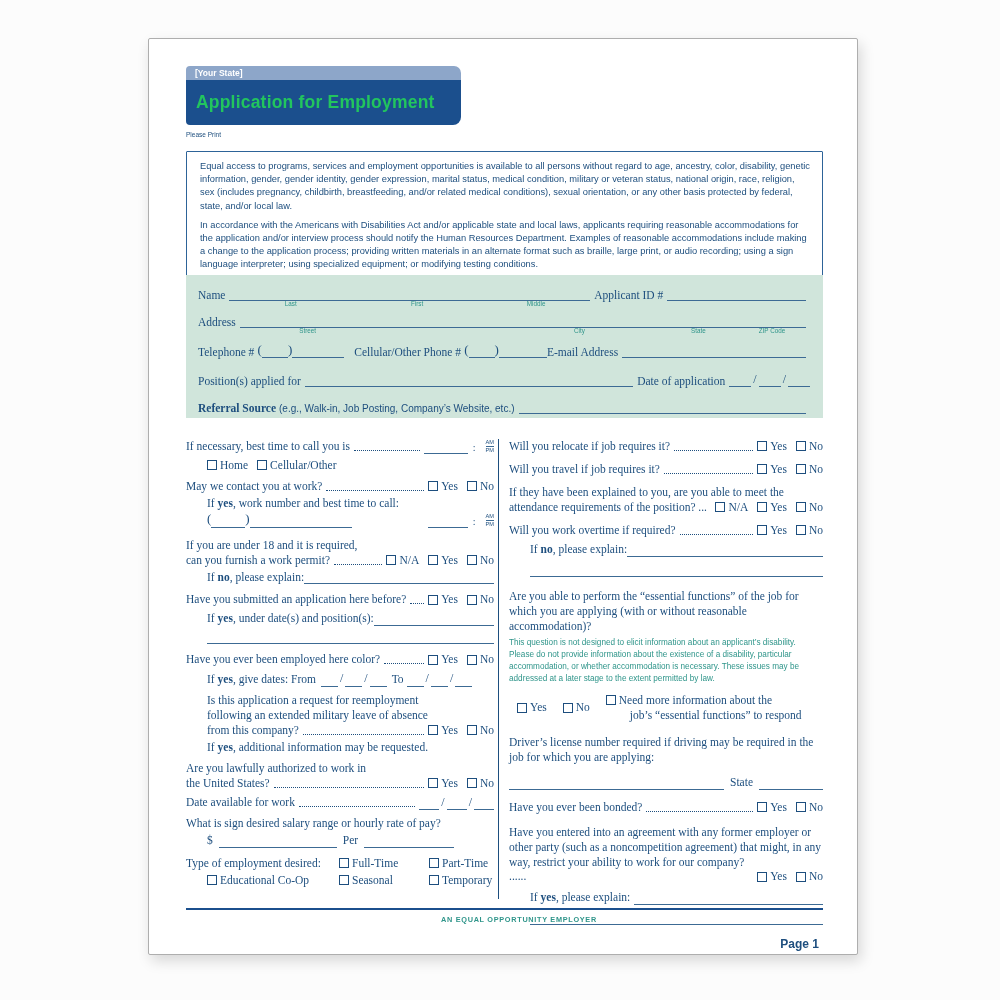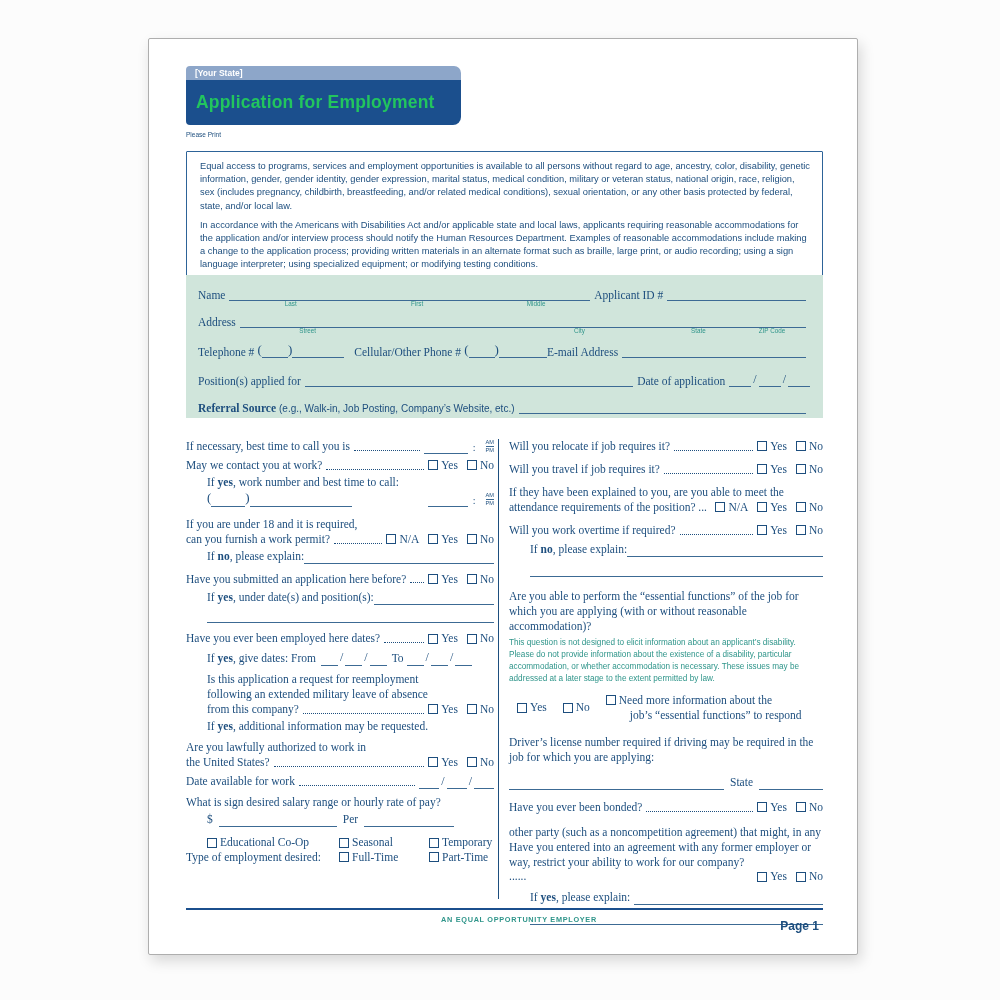--- a/index.html
+++ b/index.html
@@ -63,21 +63,21 @@
   .d3{display:inline-flex;align-items:flex-end;}
   .sl{margin:0 2px;font-size:12px;}
   .note{font-family:"Liberation Sans",sans-serif;font-size:8.2px;line-height:1.45;color:var(--teal);}
   .nm2{display:block;margin-left:11px;}
   .typegrid{display:grid;grid-template-columns:153px 90px auto;align-items:end;}
 
   
   .footrule{position:absolute;left:37px;top:869px;width:637px;border-top:2.6px solid var(--bar);}
   .eoe{position:absolute;left:16px;top:876px;width:100%;text-align:center;font-family:"Liberation Sans",sans-serif;
        font-size:7.3px;font-weight:bold;letter-spacing:.7px;color:var(--teal);}
-  .pagenum{position:absolute;right:38px;top:880px;font-family:"Liberation Sans",sans-serif;
+  .pagenum{position:absolute;right:38px;top:898px;font-family:"Liberation Sans",sans-serif;
        font-size:12px;font-weight:bold;color:var(--ink);}
 </style>
 </head>
 <body>
 
 <div class="paper">
 
   <div class="hdr">
     <div class="statebar">[Your State]</div>
     <div class="titlebar">Application for Employment</div>
@@ -151,20 +151,32 @@
         <span class="lead"></span>
         <span class="time">
             <span class="wl" style="width:44px"></span>
             <span class="colon">:</span>
             <span class="ampm">
               <span class="top">AM</span>
               <span>PM</span>
             </span>
           </span>
       </div>
+      <div class="row ind mb6">
+        <span class="cbg">
+          <span class="cbw">
+              <span class="cb"></span>
+              <span>Home</span>
+            </span>
+          <span class="cbw">
+              <span class="cb"></span>
+              <span>Cellular/Other</span>
+            </span>
+        </span>
+      </div>
       <div class="row mb2">
         <span>May we contact you at work?</span>
         <span class="lead"></span>
         <span class="cbg">
           <span class="cbw">
               <span class="cb"></span>
               <span>Yes</span>
             </span>
           <span class="cbw">
               <span class="cb"></span>
@@ -228,21 +240,21 @@
         </span>
       </div>
       <div class="row ind mb8">
         <span><span>If </span><span class="b">yes</span><span>, under date(s) and position(s):</span></span>
         <span class="wl" style="flex:1"></span>
       </div>
       <div class="row ind mb8">
         <span class="wl" style="flex:1;height:10px"></span>
       </div>
       <div class="row mb4">
-        <span>Have you ever been employed here dates?</span>
+        <span>Have you ever been employed here color?</span>
         <span class="lead"></span>
         <span class="cbg">
           <span class="cbw">
               <span class="cb"></span>
               <span>Yes</span>
             </span>
           <span class="cbw">
               <span class="cb"></span>
               <span>No</span>
             </span>
@@ -311,45 +323,45 @@
             <span class="wl" style="width:20px"></span>
           </span>
       </div>
       <div class="mb2">What is sign desired salary range or hourly rate of pay?</div>
       <div class="row ind mb8">
         <span>$</span>
         <span class="wl" style="width:118px;margin:0 6px"></span>
         <span>Per</span>
         <span class="wl" style="width:90px;margin-left:6px"></span>
       </div>
-      <div class="typegrid">
-        <span class="cbw" style="margin-left:21px">
-            <span class="cb"></span>
-            <span>Educational Co-Op</span>
-          </span>
-        <span class="cbw">
-            <span class="cb"></span>
-            <span>Seasonal</span>
-          </span>
-        <span class="cbw">
-            <span class="cb"></span>
-            <span>Temporary</span>
-          </span>
-      </div>
       <div class="typegrid mb2">
         <span>Type of employment desired:</span>
         <span class="cbw">
             <span class="cb"></span>
             <span>Full-Time</span>
           </span>
         <span class="cbw">
             <span class="cb"></span>
             <span>Part-Time</span>
           </span>
       </div>
+      <div class="typegrid">
+        <span class="cbw" style="margin-left:21px">
+            <span class="cb"></span>
+            <span>Educational Co-Op</span>
+          </span>
+        <span class="cbw">
+            <span class="cb"></span>
+            <span>Seasonal</span>
+          </span>
+        <span class="cbw">
+            <span class="cb"></span>
+            <span>Temporary</span>
+          </span>
+      </div>
     </div>
 
     <div class="col-r">
       <div class="row mb8">
         <span>Will you relocate if job requires it?</span>
         <span class="lead"></span>
         <span class="cbg">
           <span class="cbw">
               <span class="cb"></span>
               <span>Yes</span>
@@ -445,22 +457,22 @@
           <span class="cbw">
               <span class="cb"></span>
               <span>Yes</span>
             </span>
           <span class="cbw">
               <span class="cb"></span>
               <span>No</span>
             </span>
         </span>
       </div>
+      <div>Have you entered into an agreement with any former employer or</div>
       <div>other party (such as a noncompetition agreement) that might, in any</div>
-      <div>Have you entered into an agreement with any former employer or</div>
       <div class="row mb6">
         <span>way, restrict your ability to work for our company? ......</span>
         <span style="flex:1"></span>
         <span class="cbg">
           <span class="cbw">
               <span class="cb"></span>
               <span>Yes</span>
             </span>
           <span class="cbw">
               <span class="cb"></span>

